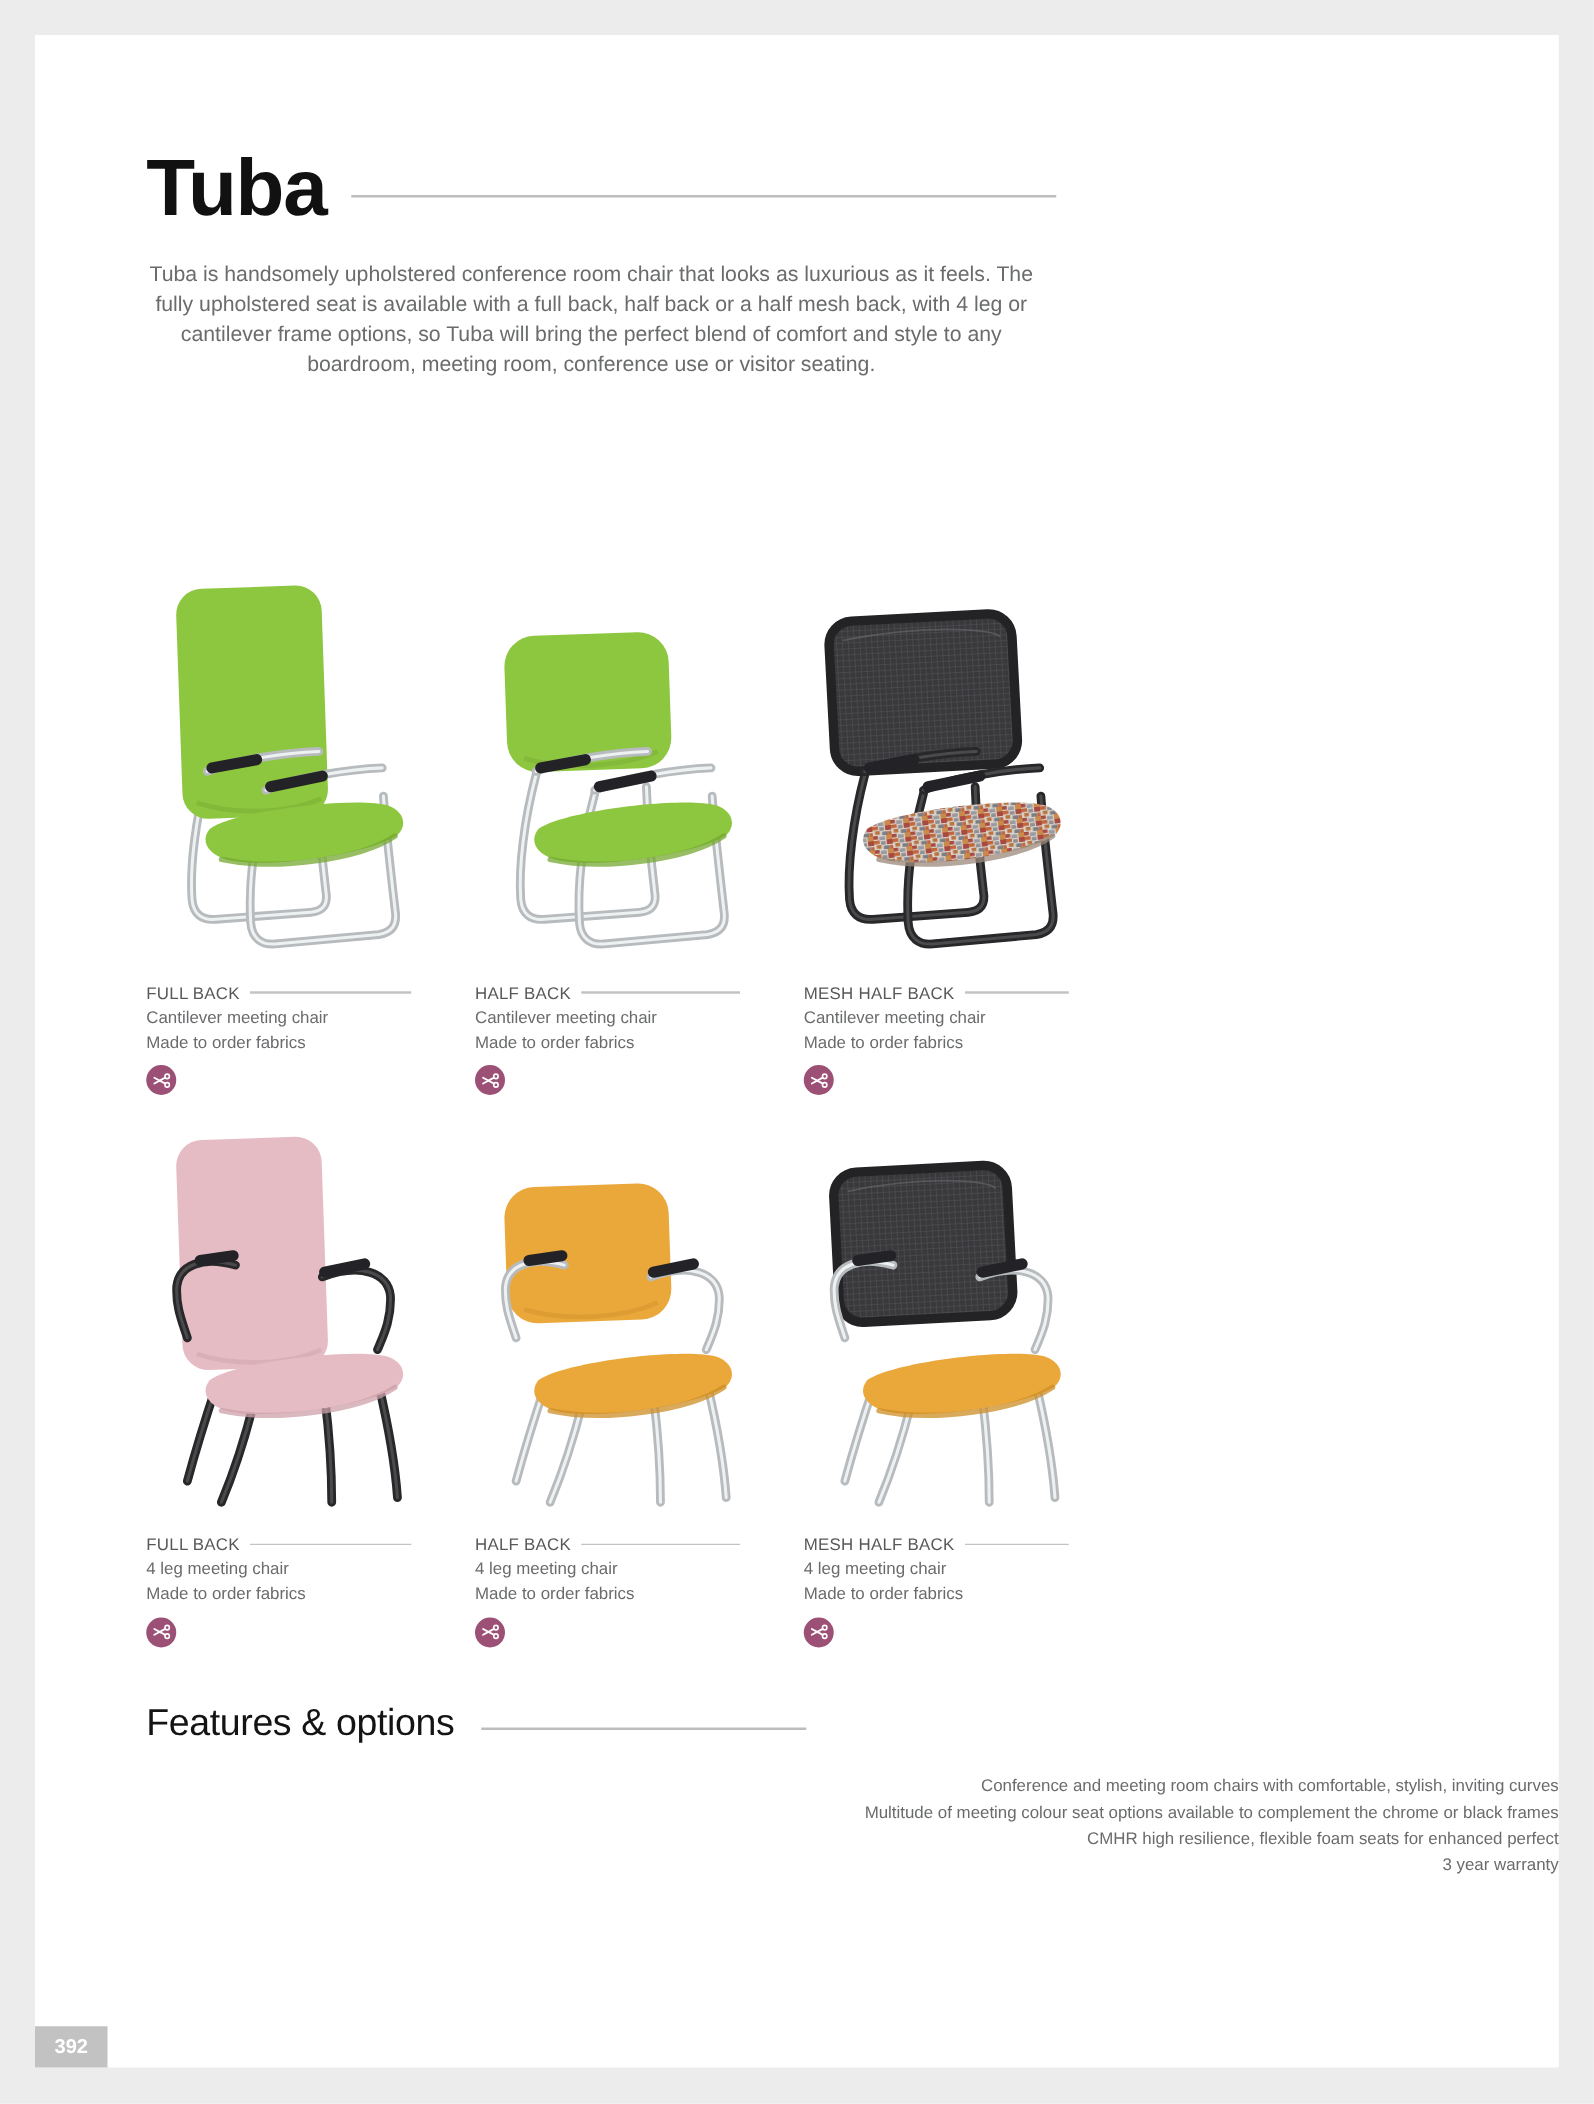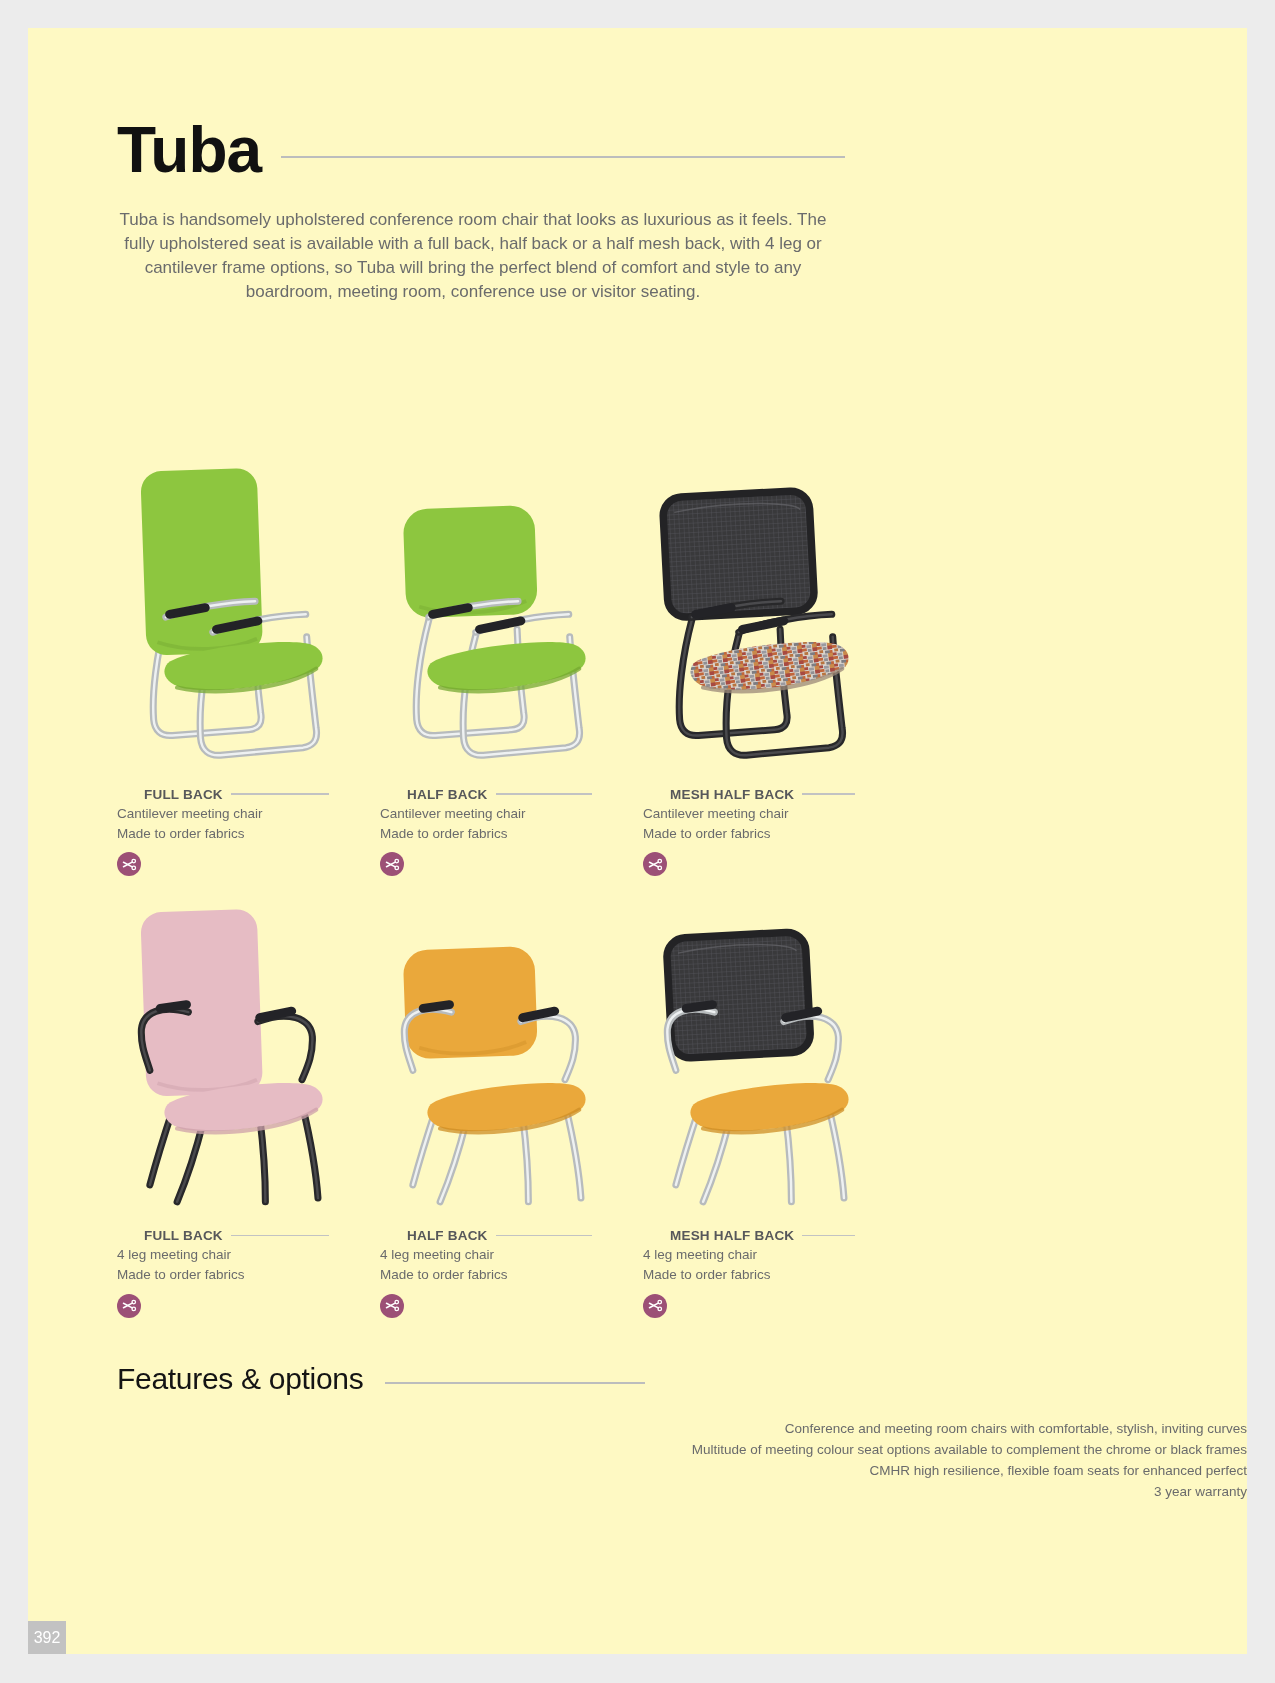--- a/index.html
+++ b/index.html
@@ -3,58 +3,58 @@
 <meta charset="utf-8">
 <style>
   html,body{margin:0;padding:0;}
   body{
     background:#ececec;
     font-family:"Liberation Sans","DejaVu Sans",sans-serif;
     width:1275px;height:1683px;position:relative;
   }
   .page{
     position:absolute;left:28px;top:28px;width:1219px;height:1626px;
-    background:#fef9c3;
+    background:#ffffff;
   }
   .content{padding:90px 0 0 89px;}
 
   
   .title-row{display:flex;align-items:center;width:728px;}
   .title{font-size:64px;font-weight:700;color:#111;letter-spacing:-1px;line-height:1;}
   .rule{flex:1;height:2px;background:#bcbdbd;margin-left:20px;margin-top:14px;}
   .intro{margin-top:26px;width:712px;font-size:17px;line-height:1.42;color:#6a6b6c;text-align:center;}
 
   
   .grid{margin-top:152px;display:grid;grid-template-columns:263px 263px 263px;row-gap:22px;}
   .card{width:240px;}
   .figure{width:216px;height:324px;margin-bottom:6px;}
   .figure svg{display:block;width:216px;height:324px;}
   .cap{width:212px;}
   .cap-label-row{display:flex;align-items:center;}
-  .cap-label{font-size:13.5px;font-weight:700;color:#57585a;letter-spacing:.2px;white-space:nowrap;margin-left:27px;}
+  .cap-label{font-size:13.5px;font-weight:400;color:#57585a;letter-spacing:.2px;white-space:nowrap;}
   .cap-rule{flex:1;height:1.5px;background:#c2c3c3;margin-left:8px;}
   .cap-line{font-size:13.5px;color:#6a6b6c;line-height:1.28;margin-top:3px;}
   .swatch-icon{
     margin-top:10px;width:24px;height:24px;border-radius:50%;
     display:flex;align-items:center;justify-content:center;
   }
   .swatch-icon svg{width:17px;height:17px;}
 
   
   .features{margin-top:44px;}
   .features-row{display:flex;align-items:center;width:528px;}
   .features-title{font-size:30px;font-weight:400;color:#141414;white-space:nowrap;letter-spacing:-.3px;}
   .features-rule{flex:1;height:2px;background:#bcbdbd;margin-left:22px;margin-top:8px;}
   .features-list{margin-top:24px;font-size:13.5px;color:#6a6b6c;line-height:1.28;text-align:right;}
   .features-list div{margin-bottom:4px;}
 
   
   .page-badge{
-    position:absolute;left:0;bottom:0;width:38px;height:33px;
-    background:#c2c2c2;color:#ffffff;font-weight:400;font-size:16px;
+    position:absolute;left:0;bottom:0;width:58px;height:33px;
+    background:#c2c2c2;color:#ffffff;font-weight:700;font-size:16px;
     display:flex;align-items:center;justify-content:center;
   }
 </style>
 </head>
 <body>
 
 <div class="page">
   <div class="content">
 
     <div class="title-row">

